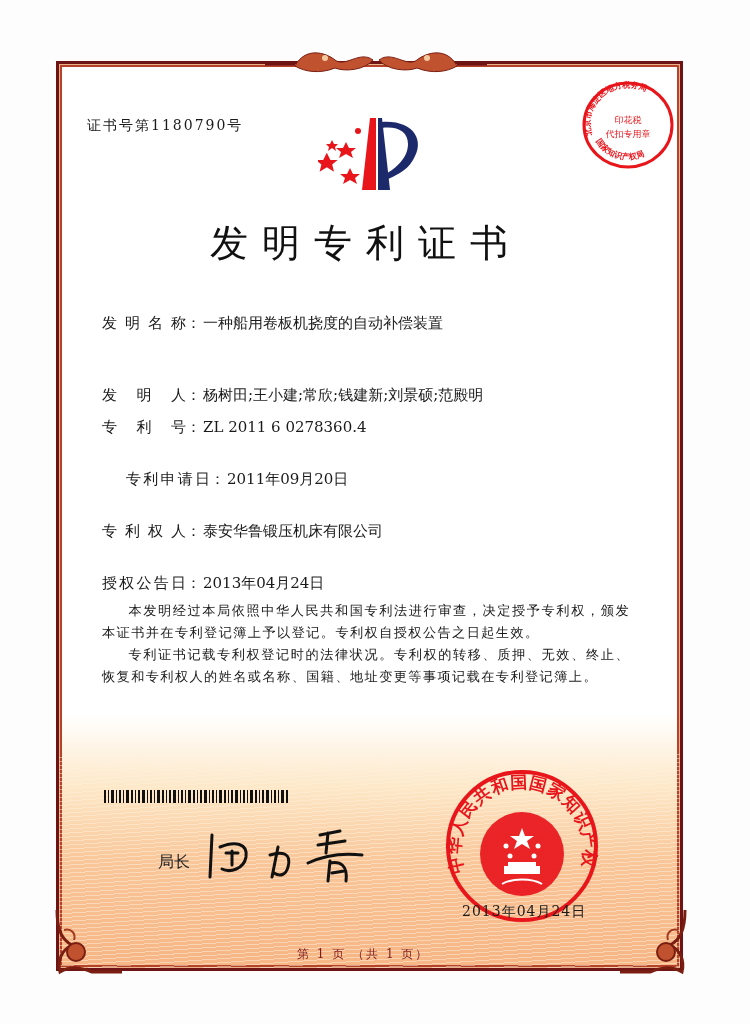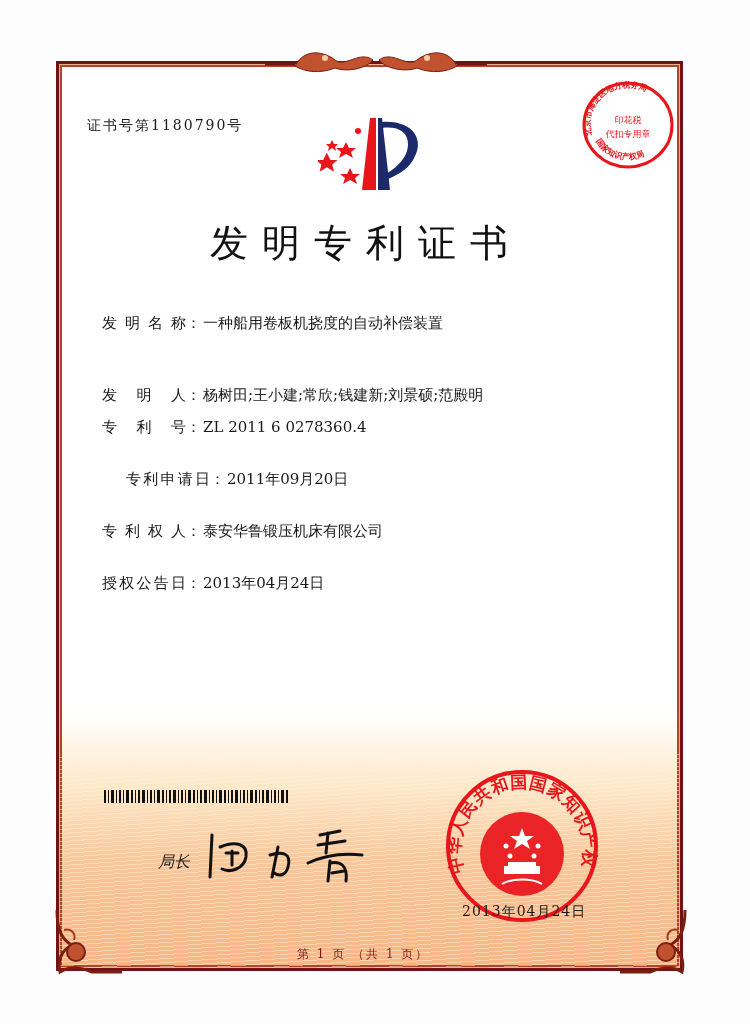--- a/index.html
+++ b/index.html
@@ -46,21 +46,21 @@
   .f4 { top: 470px; margin-left: 24px; } .f5 { top: 522px; } .f6 { top: 574px; }
 
   .para {
     position: absolute; left: 102px; width: 528px; font-size: 13.2px; line-height: 22px;
     font-family: "DejaVu Serif", serif; letter-spacing: 1.4px; text-align: justify;
   }
   .para p { margin: 0; text-indent: 2em; }
   .p-block { top: 600px; }
 
   .barcode { position: absolute; left: 104px; top: 790px; width: 185px; height: 13px; }
-  .director-label { position: absolute; left: 158px; top: 852px; font-family: "DejaVu Sans", sans-serif; font-size: 16px; color: #222; font-style: italic; }
+  .director-label { position: absolute; left: 158px; top: 852px; font-family: "DejaVu Sans", sans-serif; font-size: 16px; color: #222; }
   .signature { position: absolute; left: 200px; top: 825px; width: 170px; height: 60px; }
   .seal-big { position: absolute; left: 442px; top: 768px; width: 160px; height: 160px; }
   .seal-date { position: absolute; left: 462px; top: 903px; font-size: 14px; color: #1a1a1a; letter-spacing: 1px; }
   .page-footer { position: absolute; left: 297px; top: 946px; font-size: 12px; color: #7f1d1d; letter-spacing: 2px; }
 </style>
 </head>
 <body>
 
 <div class="frame">
   <div class="guilloche"></div>
@@ -112,20 +112,22 @@
 <div class="title">发明专利证书</div>
 
 <div class="field f1"><span class="lbl">发明名称</span><span class="colon">：</span><span>一种船用卷板机挠度的自动补偿装置</span></div>
 <div class="field f2"><span class="lbl">发明人</span><span class="colon">：</span><span>杨树田;王小建;常欣;钱建新;刘景硕;范殿明</span></div>
 <div class="field f3"><span class="lbl">专利号</span><span class="colon">：</span><span>ZL 2011 6 0278360.4</span></div>
 <div class="field f4"><span class="lbl">专利申请日</span><span class="colon">：</span><span>2011年09月20日</span></div>
 <div class="field f5"><span class="lbl">专利权人</span><span class="colon">：</span><span>泰安华鲁锻压机床有限公司</span></div>
 <div class="field f6"><span class="lbl">授权公告日</span><span class="colon">：</span><span>2013年04月24日</span></div>
 
 <div class="para p-block">
+  <p>本发明经过本局依照中华人民共和国专利法进行审查，决定授予专利权，颁发本证书并在专利登记簿上予以登记。专利权自授权公告之日起生效。</p>
+  <p>专利证书记载专利权登记时的法律状况。专利权的转移、质押、无效、终止、恢复和专利权人的姓名或名称、国籍、地址变更等事项记载在专利登记簿上。</p>
 </div>
 
 <svg class="barcode" viewBox="0 0 185 13" preserveAspectRatio="none">
   <g fill="#111">
     <rect x="0" width="2" height="13"></rect>
       <rect x="4" width="1" height="13"></rect>
       <rect x="7" width="3" height="13"></rect>
       <rect x="12" width="1" height="13"></rect>
     <rect x="15" width="2" height="13"></rect>
       <rect x="19" width="1" height="13"></rect>

